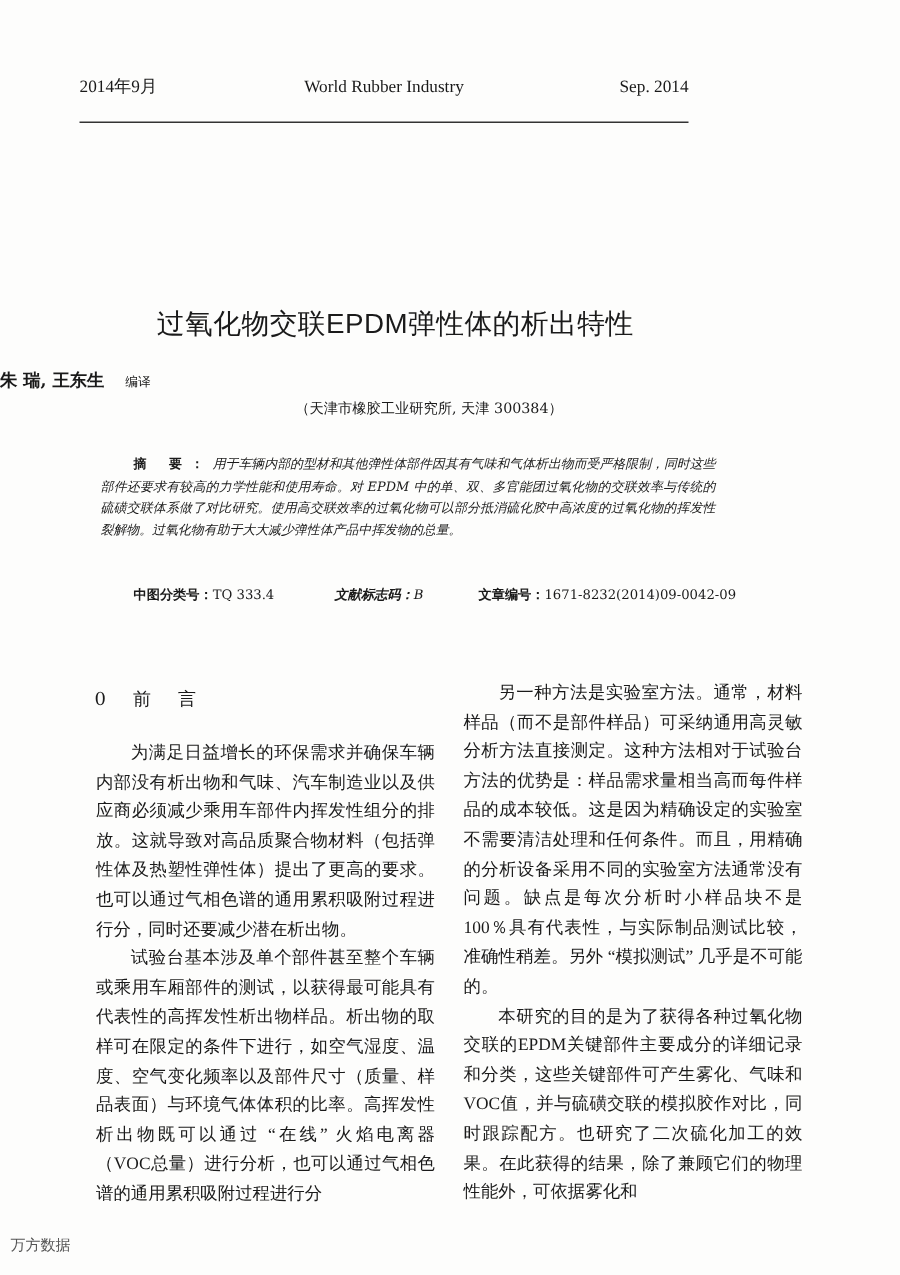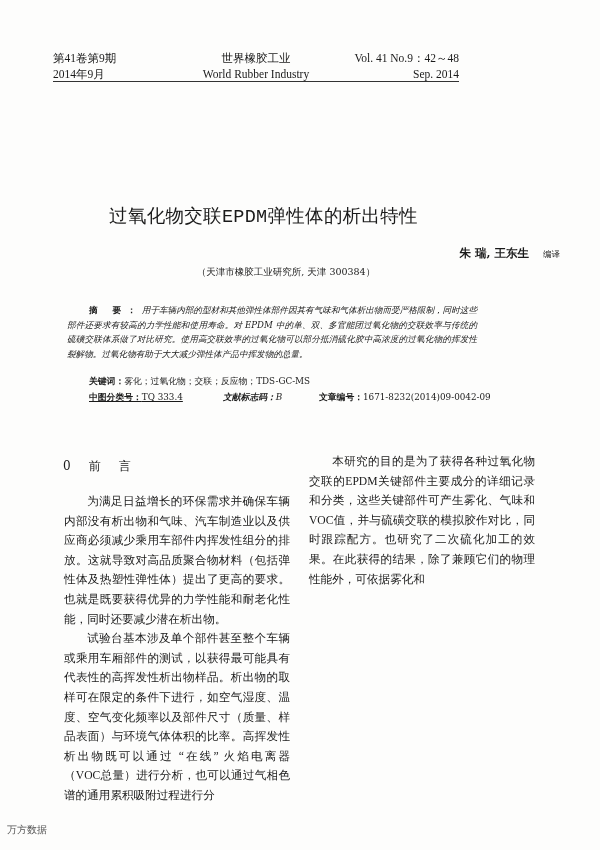--- a/index.html
+++ b/index.html
@@ -4,22 +4,22 @@
 <style>
   html, body { margin: 0; padding: 0; background: #ffffff; }
   body { width: 600px; height: 850px; position: relative; overflow: hidden; color: #1a1a1a; font-family: "DejaVu Serif", "Liberation Serif", serif; }
   .page { position: absolute; left: 0; top: 0; width: 600px; height: 850px; background: #fdfdfc; }
   .hdr { position: absolute; left: 53px; right: 141px; top: 50px; width: 406px; }
   .hdr-row { position: relative; height: 16px; font-family: "Liberation Serif", serif; font-size: 11.5px; line-height: 16px; }
   .hdr-left { position: absolute; left: 0; }
   .hdr-center { position: absolute; left: 0; right: 0; text-align: center; }
   .hdr-right { position: absolute; right: 0; }
   .hdr-rule { position: absolute; left: 53px; top: 81px; width: 406px; height: 1px; background: #333; }
-  .title { position: absolute; left: 0; width: 527px; top: 203px; text-align: center; font-family: Liberation Mono, monospace; font-size: 18.5px; font-weight: 500; letter-spacing: 0.3px; }
-  .authors { position: absolute; left: 0; width: 560px; top: 246px; text-align: right; font-size: 11.5px; font-weight: bold; }
+  .title { position: absolute; left: 0; width: 527px; top: 203px; text-align: center; font-family: Liberation Sans, sans-serif; font-size: 18.5px; font-weight: 500; letter-spacing: 0.3px; }
+  .authors { position: absolute; left: 0; width: 560px; top: 246px; text-align: left; font-size: 11.5px; font-weight: bold; }
   .authors .role { font-size: 8.5px; font-weight: normal; margin-left: 14px; }
   .affil { position: absolute; left: 0; width: 572px; top: 266px; text-align: center; font-size: 9.5px; }
   .abstract { position: absolute; left: 67px; width: 410px; top: 303px; font-size: 8.6px; line-height: 14.5px; text-align: justify; font-style: italic; }
   .abstract .lbl { font-style: normal; font-weight: bold; font-family: "DejaVu Sans", sans-serif; margin-left: 22px; letter-spacing: 6px; }
   .meta-line { position: absolute; left: 89px; font-size: 8.8px; line-height: 14px; }
   .meta-line b { font-family: "DejaVu Sans", sans-serif; font-weight: bold; }
   .kw { top: 374px; }
   .cls { top: 390px; width: 420px; }
   .cls span.seg { display: inline-block; }
   .sec { position: absolute; left: 63px; top: 458px; font-size: 12px; }
@@ -32,58 +32,51 @@
   .col-right { left: 309px; top: 452px; }
   .footer { position: absolute; left: 7px; top: 823px; font-size: 10px; color: #555; font-family: "Liberation Serif", serif; }
 </style>
 </head>
 <body>
 
 <div class="page">
 
   <div class="hdr">
     <div class="hdr-row">
-      <span class="hdr-left">第41卷第9期</span>
-      <span class="hdr-center">世界橡胶工业</span>
-      <span class="hdr-right">Vol. 41 No.9：42～48</span>
-    </div>
-    <div class="hdr-row">
       <span class="hdr-left">2014年9月</span>
       <span class="hdr-center">World Rubber Industry</span>
       <span class="hdr-right">Sep. 2014</span>
     </div>
   </div>
   <div class="hdr-rule"></div>
 
   <div class="title">过氧化物交联EPDM弹性体的析出特性</div>
 
   <div class="authors">
     <span>朱 瑞, 王东生</span><span class="role">编译</span>
   </div>
   <div class="affil">（天津市橡胶工业研究所, 天津 300384）</div>
 
   <div class="abstract">
     <span class="lbl">摘 要：</span><span>用于车辆内部的型材和其他弹性体部件因其有气味和气体析出物而受严格限制，同时这些部件还要求有较高的力学性能和使用寿命。对 EPDM 中的单、双、多官能团过氧化物的交联效率与传统的硫磺交联体系做了对比研究。使用高交联效率的过氧化物可以部分抵消硫化胶中高浓度的过氧化物的挥发性裂解物。过氧化物有助于大大减少弹性体产品中挥发物的总量。</span>
   </div>
 
-  <div class="meta-line kw">
-    <b>关键词：</b><span>雾化；过氧化物；交联；反应物；TDS-GC-MS</span>
-  </div>
 
   <div class="meta-line cls">
-    <span class="seg" style="width:134px;text-decoration:underline;"><b>中图分类号：</b><span>TQ 333.4</span></span><span class="seg" style="width:96px;font-style:italic;"><b>文献标志码：</b><span>B</span></span><span class="seg"><b>文章编号：</b><span>1671-8232(2014)09-0042-09</span></span>
+    <span class="seg" style="width:134px;"><b>中图分类号：</b><span>TQ 333.4</span></span><span class="seg" style="width:96px;font-style:italic;"><b>文献标志码：</b><span>B</span></span><span class="seg"><b>文章编号：</b><span>1671-8232(2014)09-0042-09</span></span>
   </div>
 
   <div class="sec">
     <span class="num">0</span><span class="t1">前</span><span>言</span>
   </div>
 
   <div class="col col-left">
-    <p>为满足日益增长的环保需求并确保车辆内部没有析出物和气味、汽车制造业以及供应商必须减少乘用车部件内挥发性组分的排放。这就导致对高品质聚合物材料（包括弹性体及热塑性弹性体）提出了更高的要求。也就是既要获得优异的力学性能和耐老化性能，同时还要减少潜在析出物。</p>
+    <p>为满足日益增长的环保需求并确保车辆内部没有析出物和气味、汽车制造业以及供应商必须减少乘用车部件内挥发性组分的排放。这就导致对高品质聚合物材料（包括弹性体及热塑性弹性体）提出了更高的要求。也可以通过气相色谱的通用累积吸附过程进行分，同时还要减少潜在析出物。</p>
     <p>试验台基本涉及单个部件甚至整个车辆或乘用车厢部件的测试，以获得最可能具有代表性的高挥发性析出物样品。析出物的取样可在限定的条件下进行，如空气湿度、温度、空气变化频率以及部件尺寸（质量、样品表面）与环境气体体积的比率。高挥发性析出物既可以通过 “在线” 火焰电离器（VOC总量）进行分析，也可以通过气相色谱的通用累积吸附过程进行分</p>
   </div>
 
   <div class="col col-right">
+    <p>另一种方法是实验室方法。通常，材料样品（而不是部件样品）可采纳通用高灵敏分析方法直接测定。这种方法相对于试验台方法的优势是：样品需求量相当高而每件样品的成本较低。这是因为精确设定的实验室不需要清洁处理和任何条件。而且，用精确的分析设备采用不同的实验室方法通常没有问题。缺点是每次分析时小样品块不是100％具有代表性，与实际制品测试比较，准确性稍差。另外 “模拟测试” 几乎是不可能的。</p>
     <p>本研究的目的是为了获得各种过氧化物交联的EPDM关键部件主要成分的详细记录和分类，这些关键部件可产生雾化、气味和VOC值，并与硫磺交联的模拟胶作对比，同时跟踪配方。也研究了二次硫化加工的效果。在此获得的结果，除了兼顾它们的物理性能外，可依据雾化和</p>
   </div>
 
   <div class="footer">万方数据</div>
 </div>
 
 </body></html>

